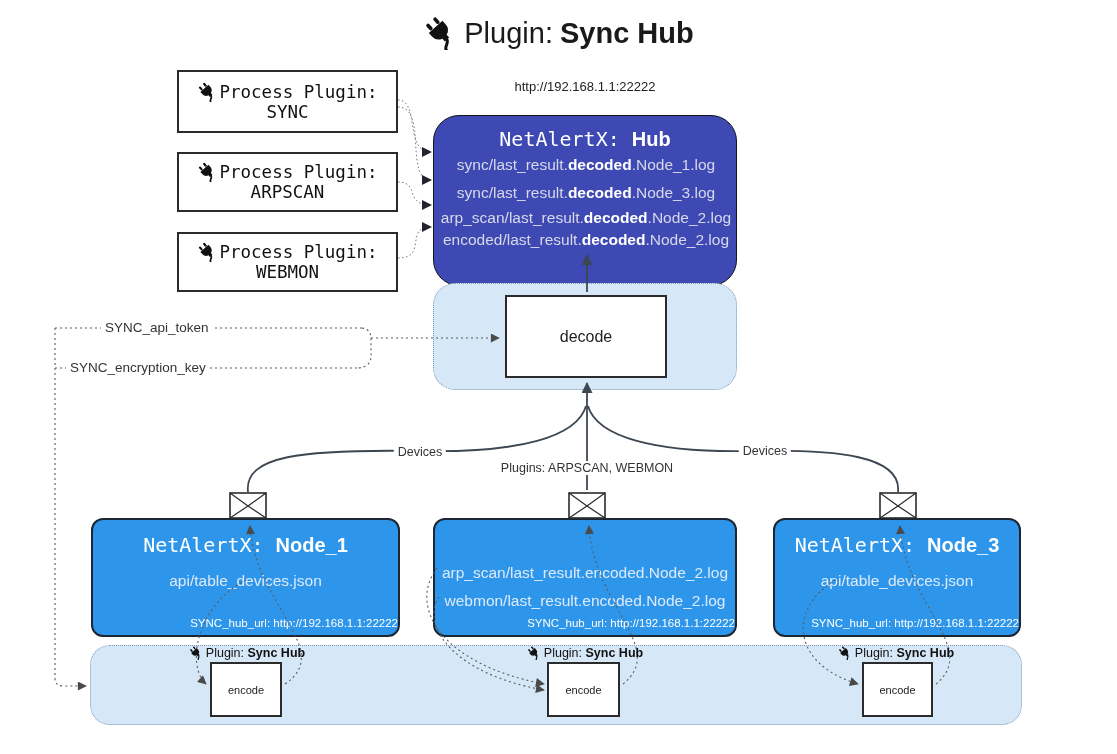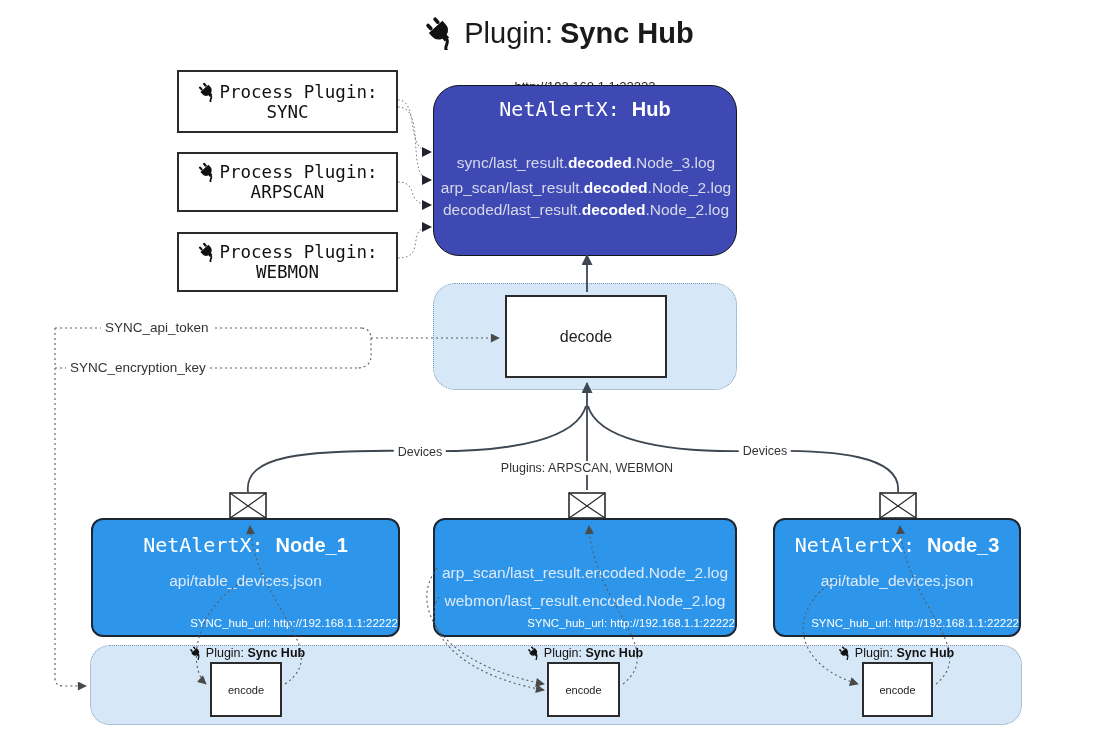--- a/index.html
+++ b/index.html
@@ -18,21 +18,21 @@
 
   
   .pbox { left:177px; width:221px; background:#fff; border:2px solid #2b2b2b; box-sizing:border-box;
           display:flex; flex-direction:column; justify-content:center; align-items:center; }
   .pbox .pline1 { display:flex; align-items:center; gap:2px; }
   .pbox .plug { width:20px; height:20px; }
   .pbox span { font-family:"DejaVu Sans Mono", monospace; font-size:17.5px; color:#111; }
 
   
   .hub-url { left:433px; width:304px; top:79px; text-align:center; font-size:13px; color:#222; }
-  .hub { left:433px; top:85px; width:304px; height:171px; background:var(--hub,#3E49B3);
+  .hub { left:433px; top:115px; width:304px; height:171px; background:var(--hub,#3E49B3);
          border:1.6px solid #14141c; border-radius:26px; box-sizing:border-box; }
   .hub-title { position:absolute; left:0; right:0; top:11px; text-align:center; color:#fff; font-size:20px; }
   .hub-title .mono { font-family:"DejaVu Sans Mono", monospace; }
   .hub-title .bold { font-weight:bold; }
   .hub-log { position:absolute; left:4px; right:2px; height:18px; text-align:center;
              font-size:15.5px; color:#d7d9ea; white-space:nowrap; }
   .hub-log .bold { font-weight:bold; color:#ffffff; }
 
   
   .ltbox { background:var(--ltblue,#D6E8F8); border:1.6px dotted #7E99B4; border-radius:22px; box-sizing:border-box; }
@@ -137,28 +137,31 @@
       </div>
     <span>WEBMON</span>
   </div>
 
   <div class="abs hub-url">http://192.168.1.1:22222</div>
 
   <div class="abs hub">
     <div class="hub-title">
       <span class="mono">NetAlertX: </span><span class="bold">Hub</span>
     </div>
+    <div class="hub-log" style="top:40px;">
+      <span>sync/last_result.</span><span class="bold">decoded</span><span>.Node_1.log</span>
+    </div>
     <div class="hub-log" style="top:68px;">
       <span>sync/last_result.</span><span class="bold">decoded</span><span>.Node_3.log</span>
     </div>
     <div class="hub-log" style="top:93px;">
       <span>arp_scan/last_result.</span><span class="bold">decoded</span><span>.Node_2.log</span>
     </div>
     <div class="hub-log" style="top:115px;">
-      <span>decoded/last_result.</span><span class="bold">decoded</span><span>.Node_2.log</span>
+      <span>encoded/last_result.</span><span class="bold">decoded</span><span>.Node_2.log</span>
     </div>
   </div>
 
   <div class="abs ltbox decode-wrap"></div>
 
   <div class="abs node" style="left:91px;width:309px;">
     <div class="node-title">
       <span class="mono">NetAlertX: </span><span class="bold">Node_1</span>
     </div>
     <div class="node-file" style="top:52px;">api/table_devices.json</div>

